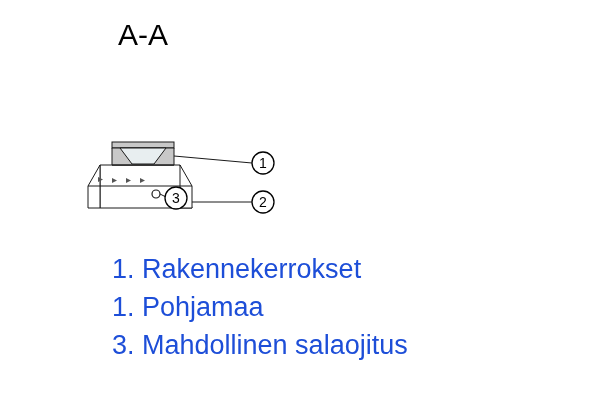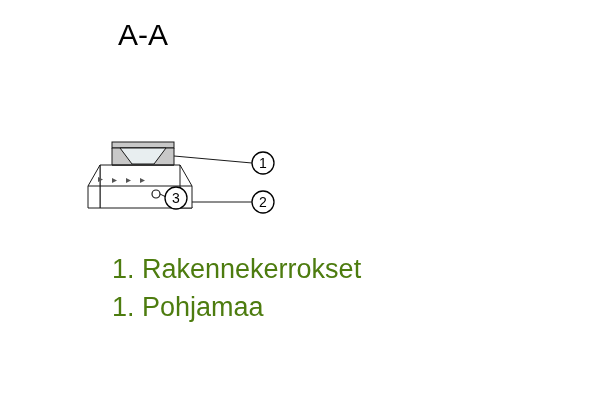--- a/index.html
+++ b/index.html
@@ -35,21 +35,21 @@
     top: 120px;
     width: 300px;
     height: 110px;
   }
   .legend {
     position: absolute;
     left: 112px;
     top: 250px;
     font-size: 27px;
     line-height: 38px;
-    color: #4d7c0f;
+    color: #1d4ed8;
     white-space: nowrap;
   }
   .legend div {
     height: 38px;
   }
 </style>
 </head>
 <body>
 
 <div id="page">
@@ -97,15 +97,16 @@
     </g>
     <g>
       <circle cx="96" cy="78" r="11" fill="#ffffff" stroke="#000000" stroke-width="1.3"></circle>
       <text x="96" y="83" font-family="Liberation Sans, sans-serif" font-size="14" text-anchor="middle" fill="#000000">3</text>
     </g>
   </svg>
 
   <div class="legend">
     <div>1. Rakennekerrokset</div>
     <div>1. Pohjamaa</div>
+    <div>3. Mahdollinen salaojitus</div>
   </div>
 
 </div>
 
 </body></html>

